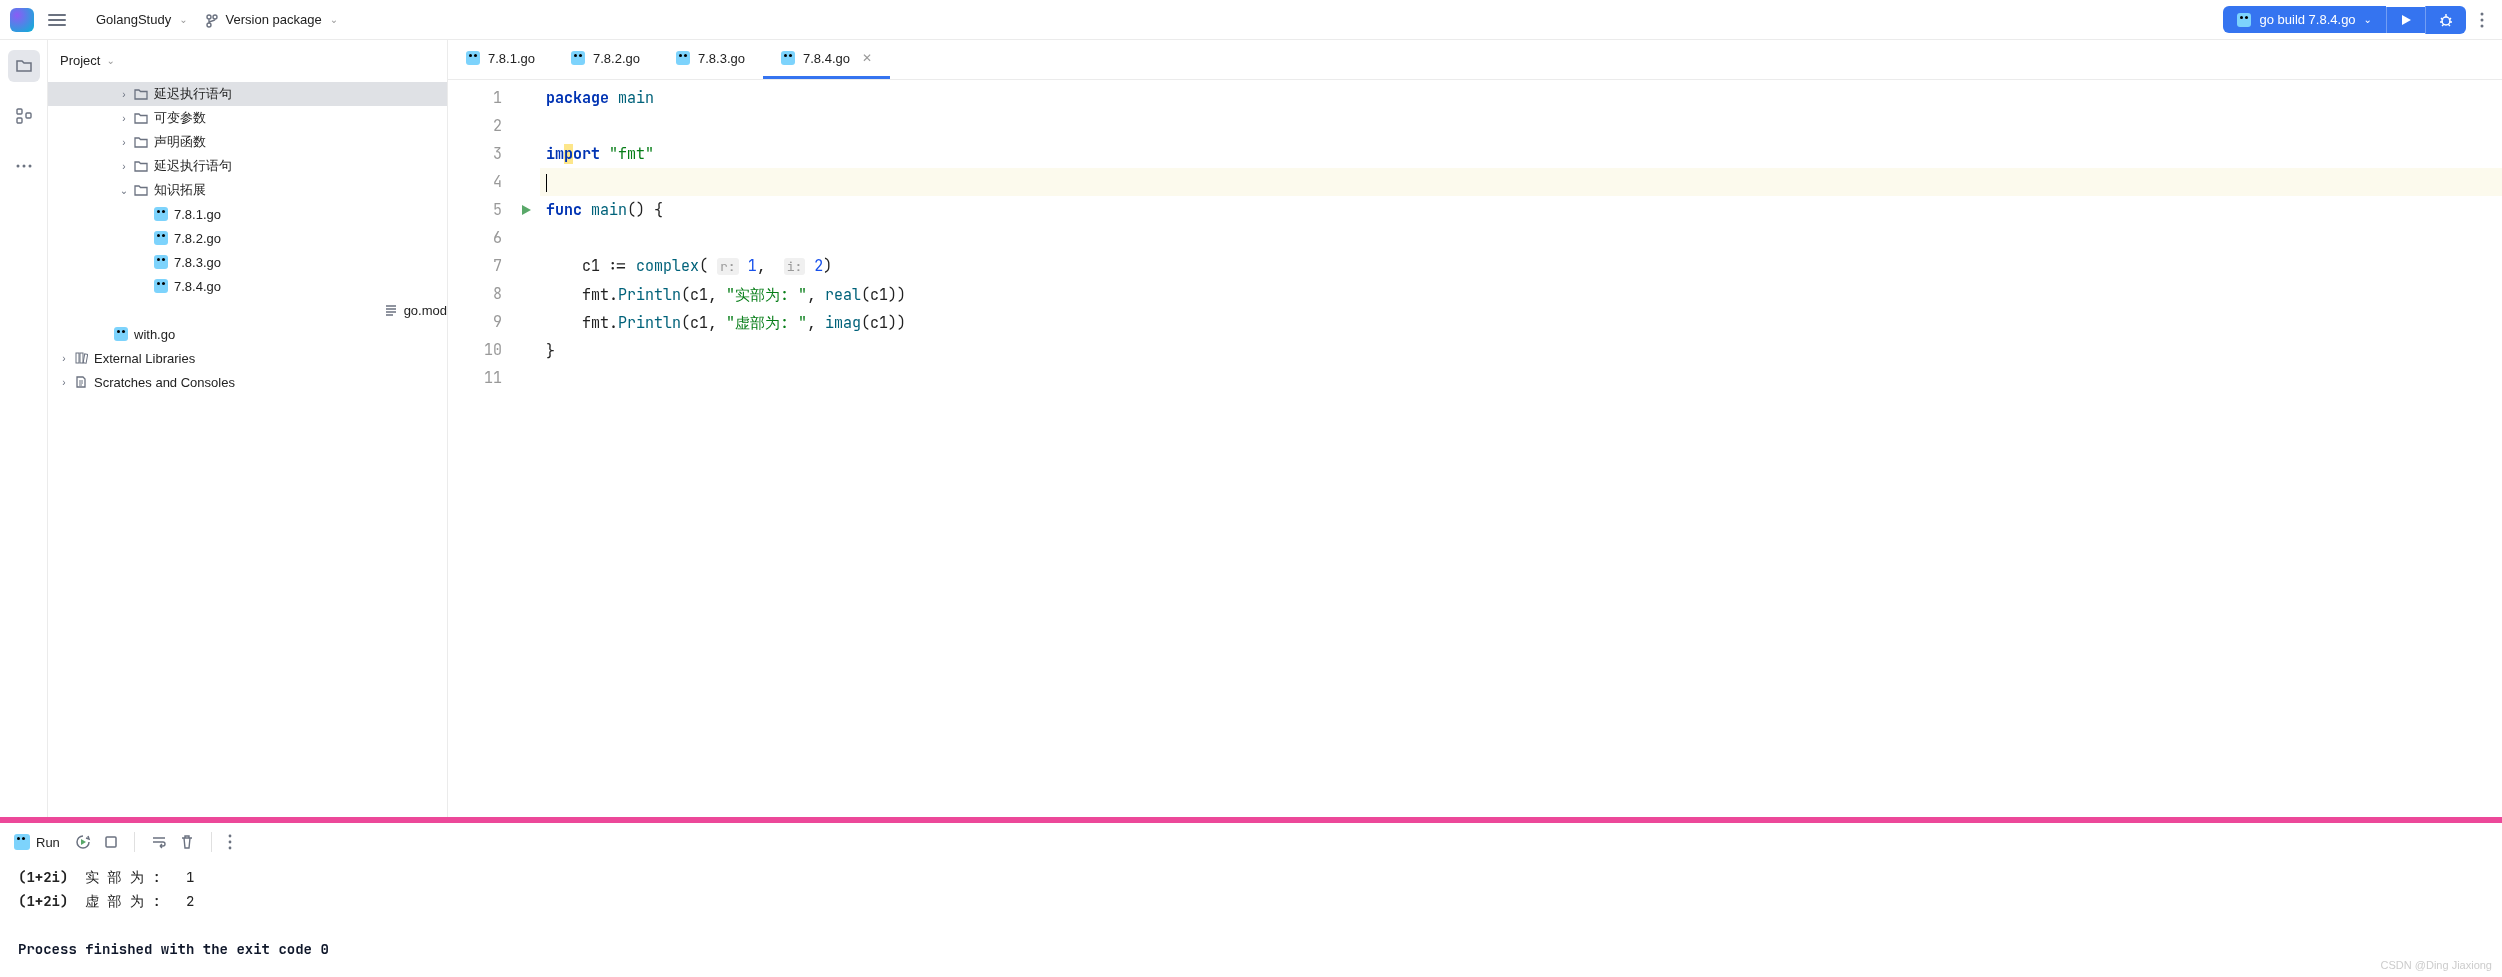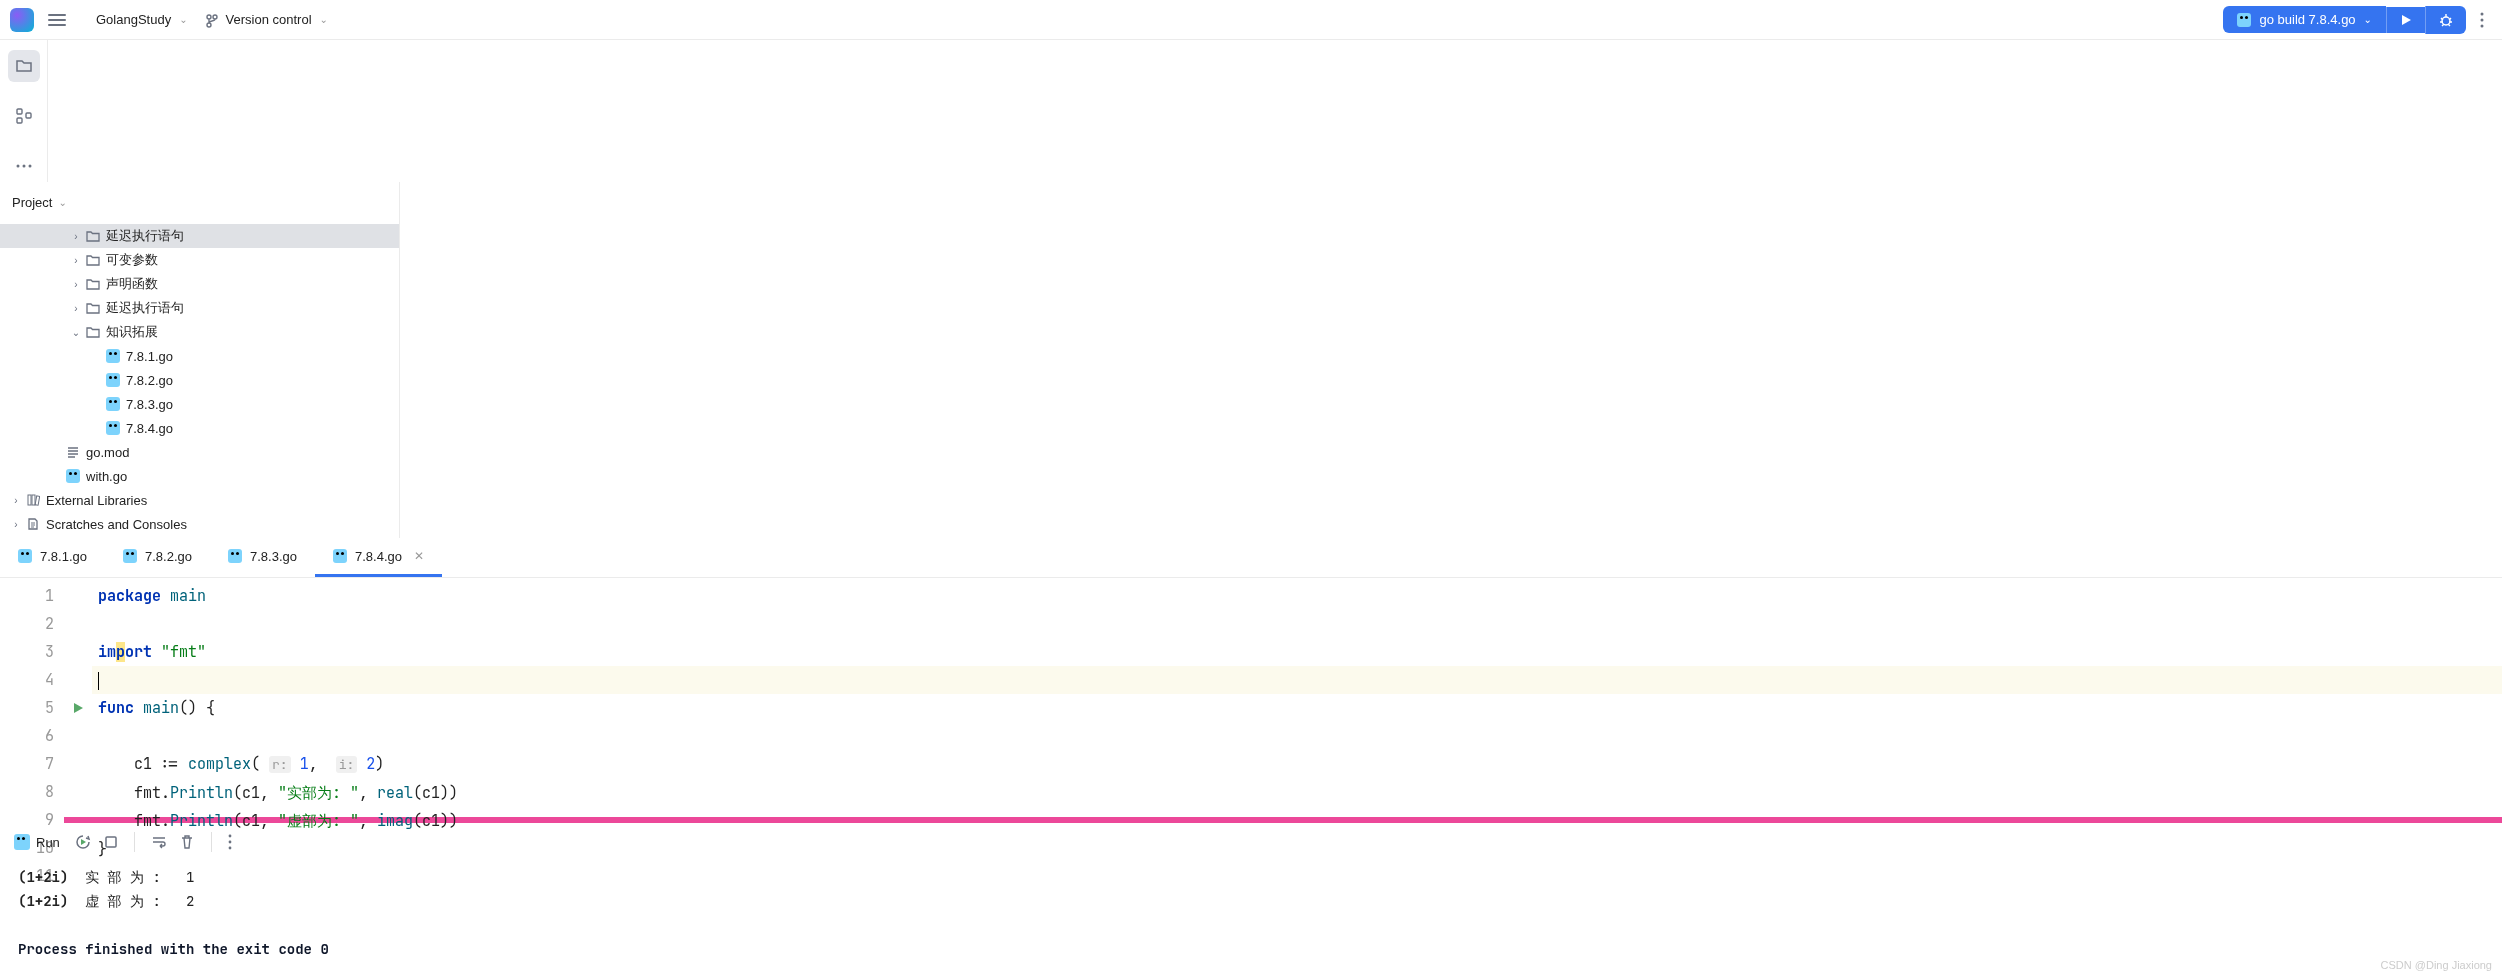--- a/index.html
+++ b/index.html
@@ -11,21 +11,21 @@
     .hamburger span { width:18px; height:2px; background:#6b7280; border-radius:1px; }
     .nav-item { display:flex; align-items:center; gap:6px; padding:4px 8px; color:#222; cursor:pointer; }
     .nav-item .chev { color:#999; font-size:10px; margin-left:2px; }
     .spacer { flex:1; }
     .run-config { background:#3574f0; color:#fff; padding:6px 14px; border-radius:6px 0 0 6px; display:flex; align-items:center; gap:8px; cursor:pointer; font-size:13px; }
     .run-config .chev { font-size:10px; }
     .run-play { background:#3574f0; color:#fff; padding:6px 12px; border-left:1px solid rgba(255,255,255,.3); display:flex; align-items:center; cursor:pointer; }
     .run-debug { background:#3574f0; color:#fff; padding:6px 12px; border-left:1px solid rgba(255,255,255,.3); border-radius:0 6px 6px 0; display:flex; align-items:center; cursor:pointer; }
     .kebab { margin:0 8px 0 14px; cursor:pointer; color:#6b7280; }
     
-    .main-row { display:flex; height: calc(100vh - 40px - 160px); flex-direction: column; }
+    .main-row { display:flex; height: calc(100vh - 40px - 160px); }
     
     .left-rail { width:48px; border-right:1px solid #ebebeb; display:flex; flex-direction:column; align-items:center; padding-top:10px; gap:18px; }
     .rail-btn { width:32px; height:32px; border-radius:6px; display:flex; align-items:center; justify-content:center; cursor:pointer; color:#6b7280; }
     .rail-btn.active { background:#e4e6eb; }
     
     .sidebar { width:400px; border-right:1px solid #ebebeb; display:flex; flex-direction:column; }
     .sidebar-header { height:40px; display:flex; align-items:center; padding:0 12px; font-weight:500; gap:6px; cursor:pointer; }
     .sidebar-header .chev { font-size:10px; color:#999; }
     .tree { flex:1; overflow:auto; padding:2px 0; }
     .tree-row { display:flex; align-items:center; height:24px; padding-left:8px; cursor:pointer; white-space:nowrap; }
@@ -80,21 +80,21 @@
       <span></span>
     </div>
   <div class="nav-item">
     <span>GolangStudy</span>
     <span class="chev">⌄</span>
   </div>
   <div class="nav-item">
     <svg width="16" height="16" viewBox="0 0 16 16">
         <path d="M5 3a2 2 0 100 4 2 2 0 000-4zm0 4v4m0 0a2 2 0 100 4 2 2 0 000-4zm6-8a2 2 0 100 4 2 2 0 000-4zm0 4c0 3-6 1-6 4" stroke="#6b7280" fill="none" stroke-width="1.4"></path>
       </svg>
-    <span>Version control</span>
+    <span>Version package</span>
     <span class="chev">⌄</span>
   </div>
   <div class="spacer"></div>
   <div class="run-config">
     <span class="go-ico" style="width:14px;height:14px"></span>
     <span>go build 7.8.4.go</span>
     <span class="chev">⌄</span>
   </div>
   <div class="run-play">
     <svg width="14" height="14" viewBox="0 0 14 14">
@@ -212,21 +212,21 @@
           </span>
           <span>7.8.3.go</span>
         </div>
         <div class="tree-row" style="padding-left: 88px;">
           <span class="arrow none"></span>
           <span class="ico">
             <span class="go-ico"></span>
           </span>
           <span>7.8.4.go</span>
         </div>
-        <div class="tree-row" style="padding-left: 48px;">
+        <div class="tree-row" style="padding-left: 48px; justify-content: flex-end;">
           <span class="arrow none"></span>
           <span class="ico">
             <svg width="14" height="14" viewBox="0 0 14 14">
               <path d="M2 3h10M2 6h10M2 9h10M2 12h7" stroke="#6b7280" stroke-width="1.3"></path>
             </svg>
           </span>
           <span>go.mod</span>
         </div>
         <div class="tree-row" style="padding-left: 48px;">
           <span class="arrow none"></span>

